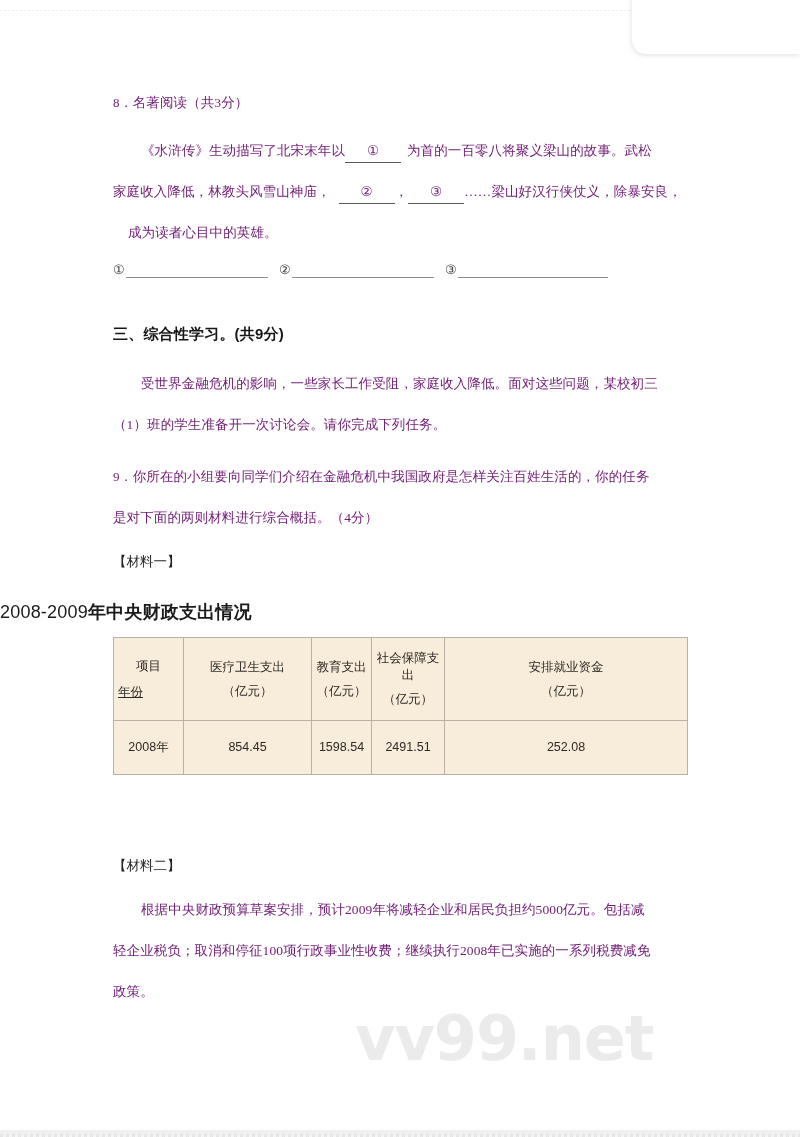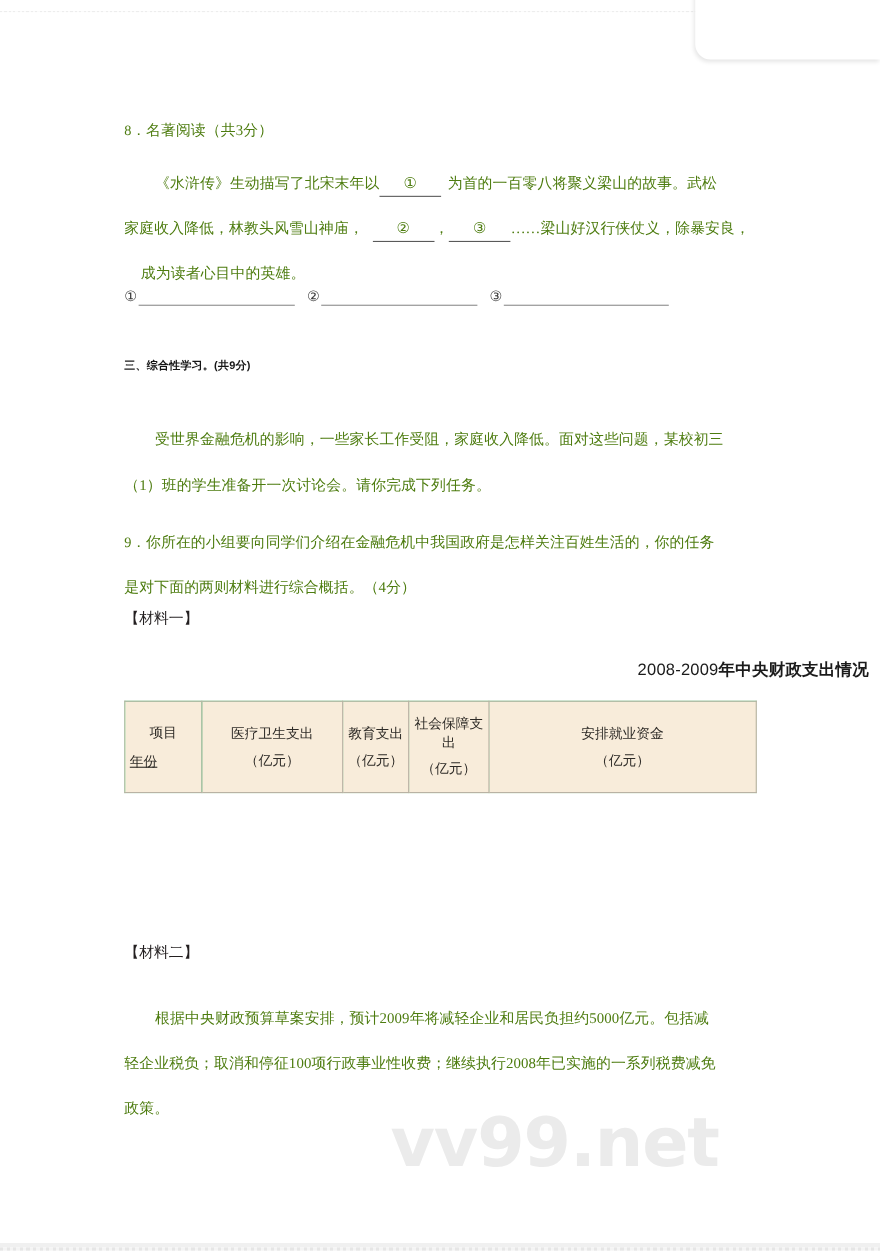--- a/index.html
+++ b/index.html
@@ -64,23 +64,22 @@
     left: 0; top: 0;
     width: 800px;
     z-index: 10;
   }
 
   .para {
     position: absolute;
     font-size: 13.5px;
     line-height: 1.55;
     letter-spacing: 0.1px;
-    color: #4d7c0f;
+    color: #701a75;
     white-space: nowrap;
-    margin-top: 16px;
   }
 
   .q-num {
     font-family: "Liberation Serif", serif;
     font-size: 13px;
   }
 
   .blank-inline {
     display: inline-block;
     border-bottom: 1px solid #5a5a5a;
@@ -88,21 +87,21 @@
     padding: 0 2px;
     vertical-align: baseline;
   }
   .bi-w1 { width: 52px; }
   .bi-w2 { width: 52px; }
   .bi-w3 { width: 52px; }
 
   .heading {
     position: absolute;
     font-weight: bold;
-    font-size: 10px;
+    font-size: 15px;
     color: #161616;
     font-family: "Liberation Sans", sans-serif;
     letter-spacing: 0.2px;
   }
 
   .bracket-label {
     position: absolute;
     font-size: 13.5px;
     color: #231f20;
   }
@@ -129,22 +128,22 @@
     vertical-align: middle;
     margin-left: 1px;
   }
 
   
   #table-title {
     position: absolute;
     left: 0;
     top: 600px;
     width: 790px;
-    text-align: right;
-    font-size: 15px;
+    text-align: left;
+    font-size: 18px;
     font-weight: bold;
     color: #1b1b1b;
     font-family: "Liberation Sans", sans-serif;
     letter-spacing: 0.2px;
   }
   #table-title .ascii {
     font-family: "Liberation Sans", sans-serif;
     font-weight: normal;
   }
 
@@ -285,20 +284,27 @@
           </td>
           <td class="col-3 two-line">
             <span class="l1">社会保障支出</span>
             <span class="l2">（亿元）</span>
           </td>
           <td class="col-4 two-line">
             <span class="l1">安排就业资金</span>
             <span class="l2">（亿元）</span>
           </td>
         </tr>
+        <tr class="body">
+          <td class="col-0">2008年</td>
+          <td class="col-1">854.45</td>
+          <td class="col-2">1598.54</td>
+          <td class="col-3">2491.51</td>
+          <td class="col-4">252.08</td>
+        </tr>
       </tbody>
     </table>
 
     <div class="bracket-label" style="left:113px; top:857px;">【材料二】</div>
 
     <div class="para" style="left:113px; top:900px;">
       <span style="display:inline-block;width:28px;"></span><span>根据中央财政预算草案安排，预计2009年将减轻企业和居民负担约5000亿元。包括减</span>
     </div>
 
     <div class="para" style="left:113px; top:941px;">轻企业税负；取消和停征100项行政事业性收费；继续执行2008年已实施的一系列税费减免</div>

